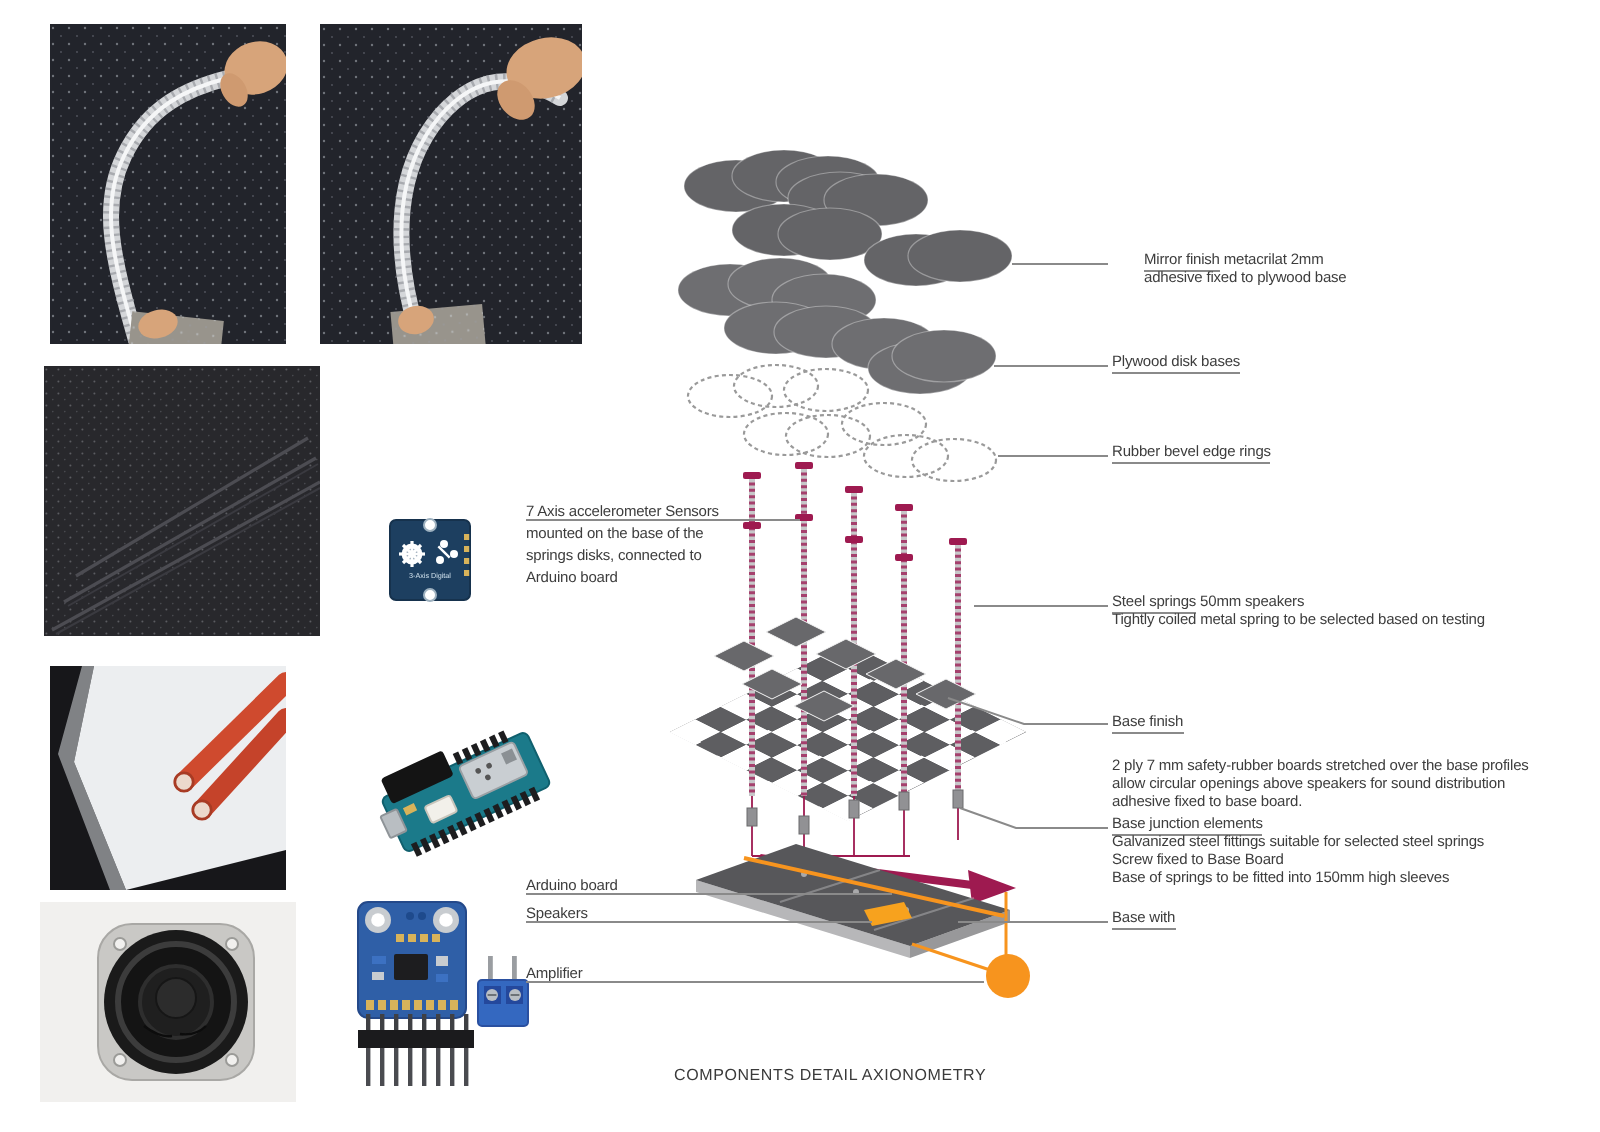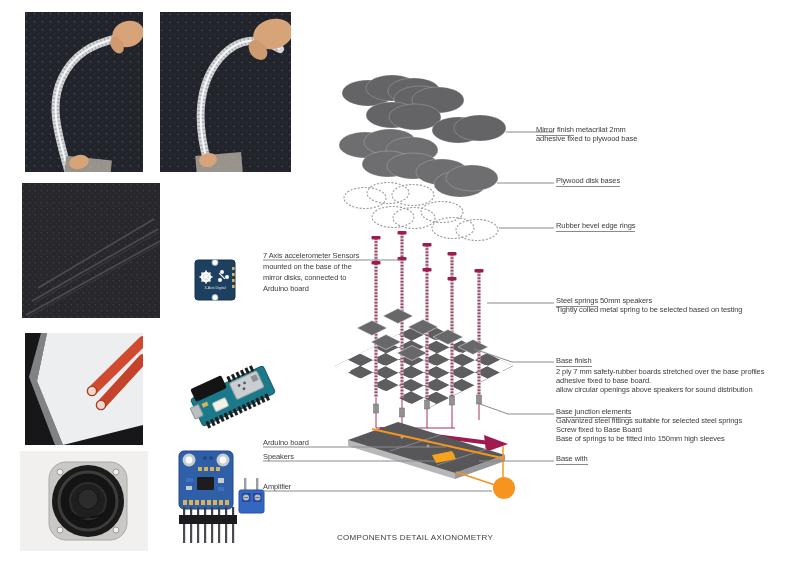--- a/index.html
+++ b/index.html
@@ -381,46 +381,46 @@
       <line x1="263" y1="260" x2="400" y2="260"></line>
       <line x1="263" y1="447" x2="446" y2="447"></line>
       <line x1="263" y1="461" x2="436" y2="461"></line>
       <line x1="263" y1="491" x2="492" y2="491"></line>
     </g>
   </svg>
 
   <div class="lbl lh11 txt" style="left:263px;top:250px">
     <div><span>7 Axis accelerometer Sensors</span></div>
     <div>mounted on the base of the</div>
-    <div>mirror disks, connected to</div>
+    <div>springs disks, connected to</div>
     <div>Arduino board</div>
   </div>
   <div class="lbl txt" style="left:263px;top:438px">Arduino board</div>
   <div class="lbl txt" style="left:263px;top:452px">Speakers</div>
   <div class="lbl txt" style="left:263px;top:482px">Amplifier</div>
 
-  <div class="lbl txt" style="left:536px;top:125px">
+  <div class="lbl txt" style="left:572px;top:125px">
     <div><span class="u">Mirror finish</span><span> metacrilat 2mm</span></div>
     <div>adhesive fixed to plywood base</div>
   </div>
   <div class="lbl txt" style="left:556px;top:176px">
     <span class="u">Plywood disk bases</span>
   </div>
   <div class="lbl txt" style="left:556px;top:221px">
     <span class="u">Rubber bevel edge rings</span>
   </div>
   <div class="lbl txt" style="left:556px;top:296px">
     <div><span class="u">Steel springs</span><span>  50mm speakers</span></div>
     <div>Tightly coiled metal spring to be selected based on testing</div>
   </div>
   <div class="lbl txt" style="left:556px;top:356px">
-    <div style="margin-bottom:2px"><span class="u">Base finish</span></div>
+    <div style="margin-bottom:13px"><span class="u">Base finish</span></div>
     <div>2 ply 7 mm safety-rubber boards stretched over the base profiles</div>
+    <div>allow circular openings above speakers for sound distribution</div>
     <div>adhesive fixed to base board.</div>
-    <div>allow circular openings above speakers for sound distribution</div>
   </div>
   <div class="lbl txt" style="left:556px;top:407px">
     <div><span class="u">Base junction elements</span></div>
     <div>Galvanized steel fittings suitable for selected steel springs</div>
     <div>Screw fixed to Base Board</div>
     <div>Base of springs to be fitted into 150mm high sleeves</div>
   </div>
   <div class="lbl txt" style="left:556px;top:454px">
     <div><span class="u">Base with</span></div>
   </div>

